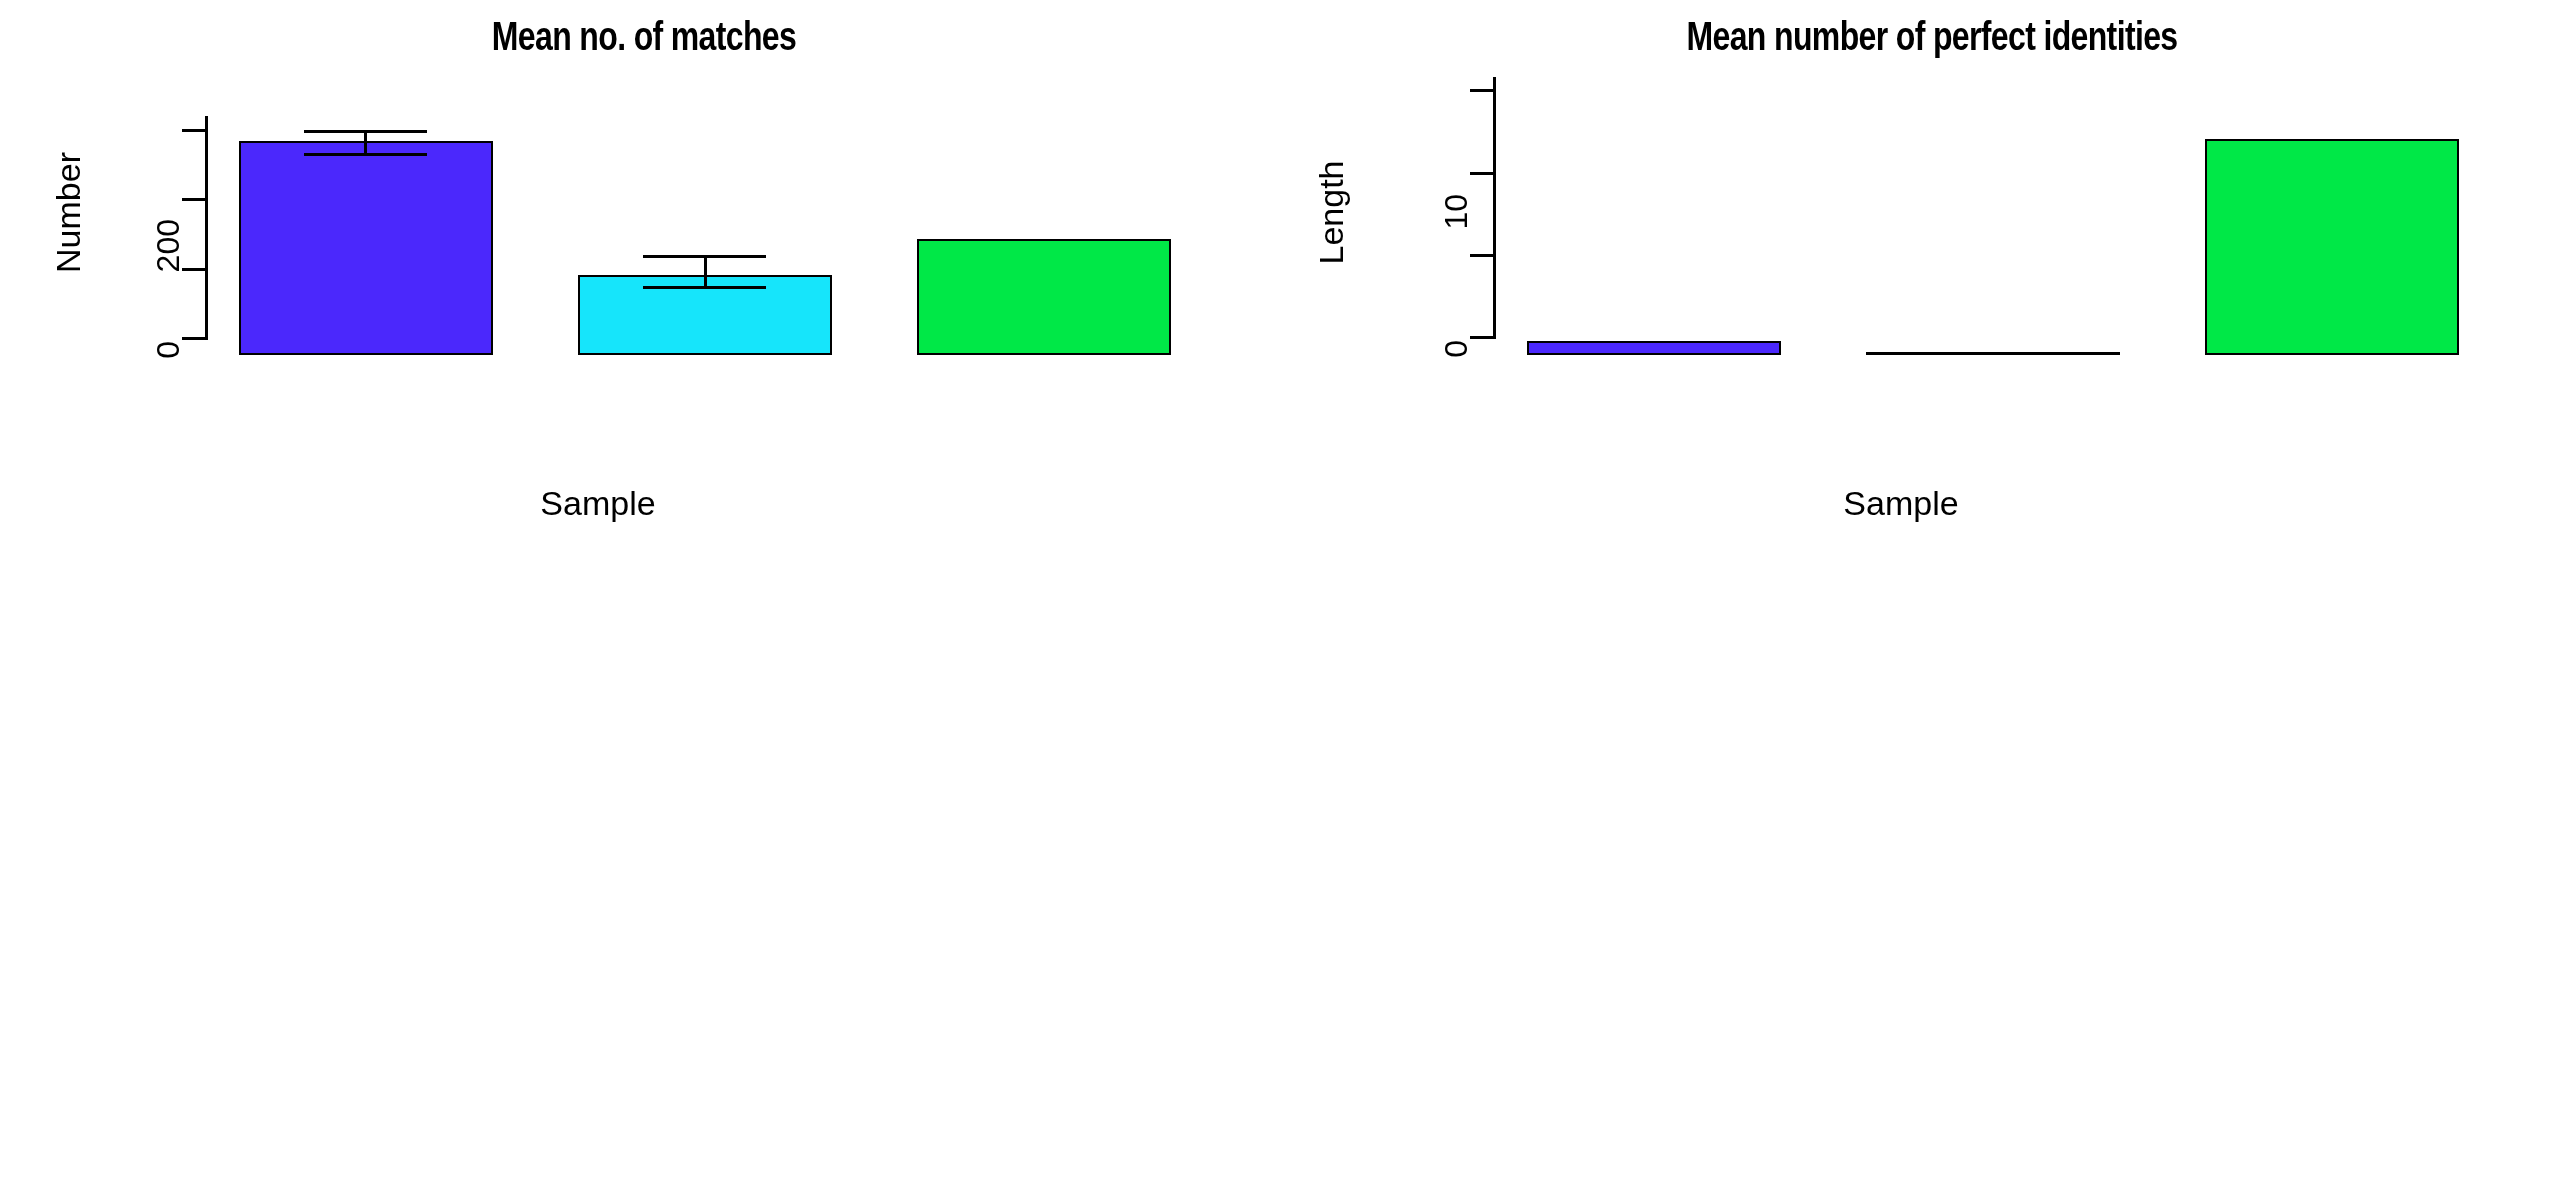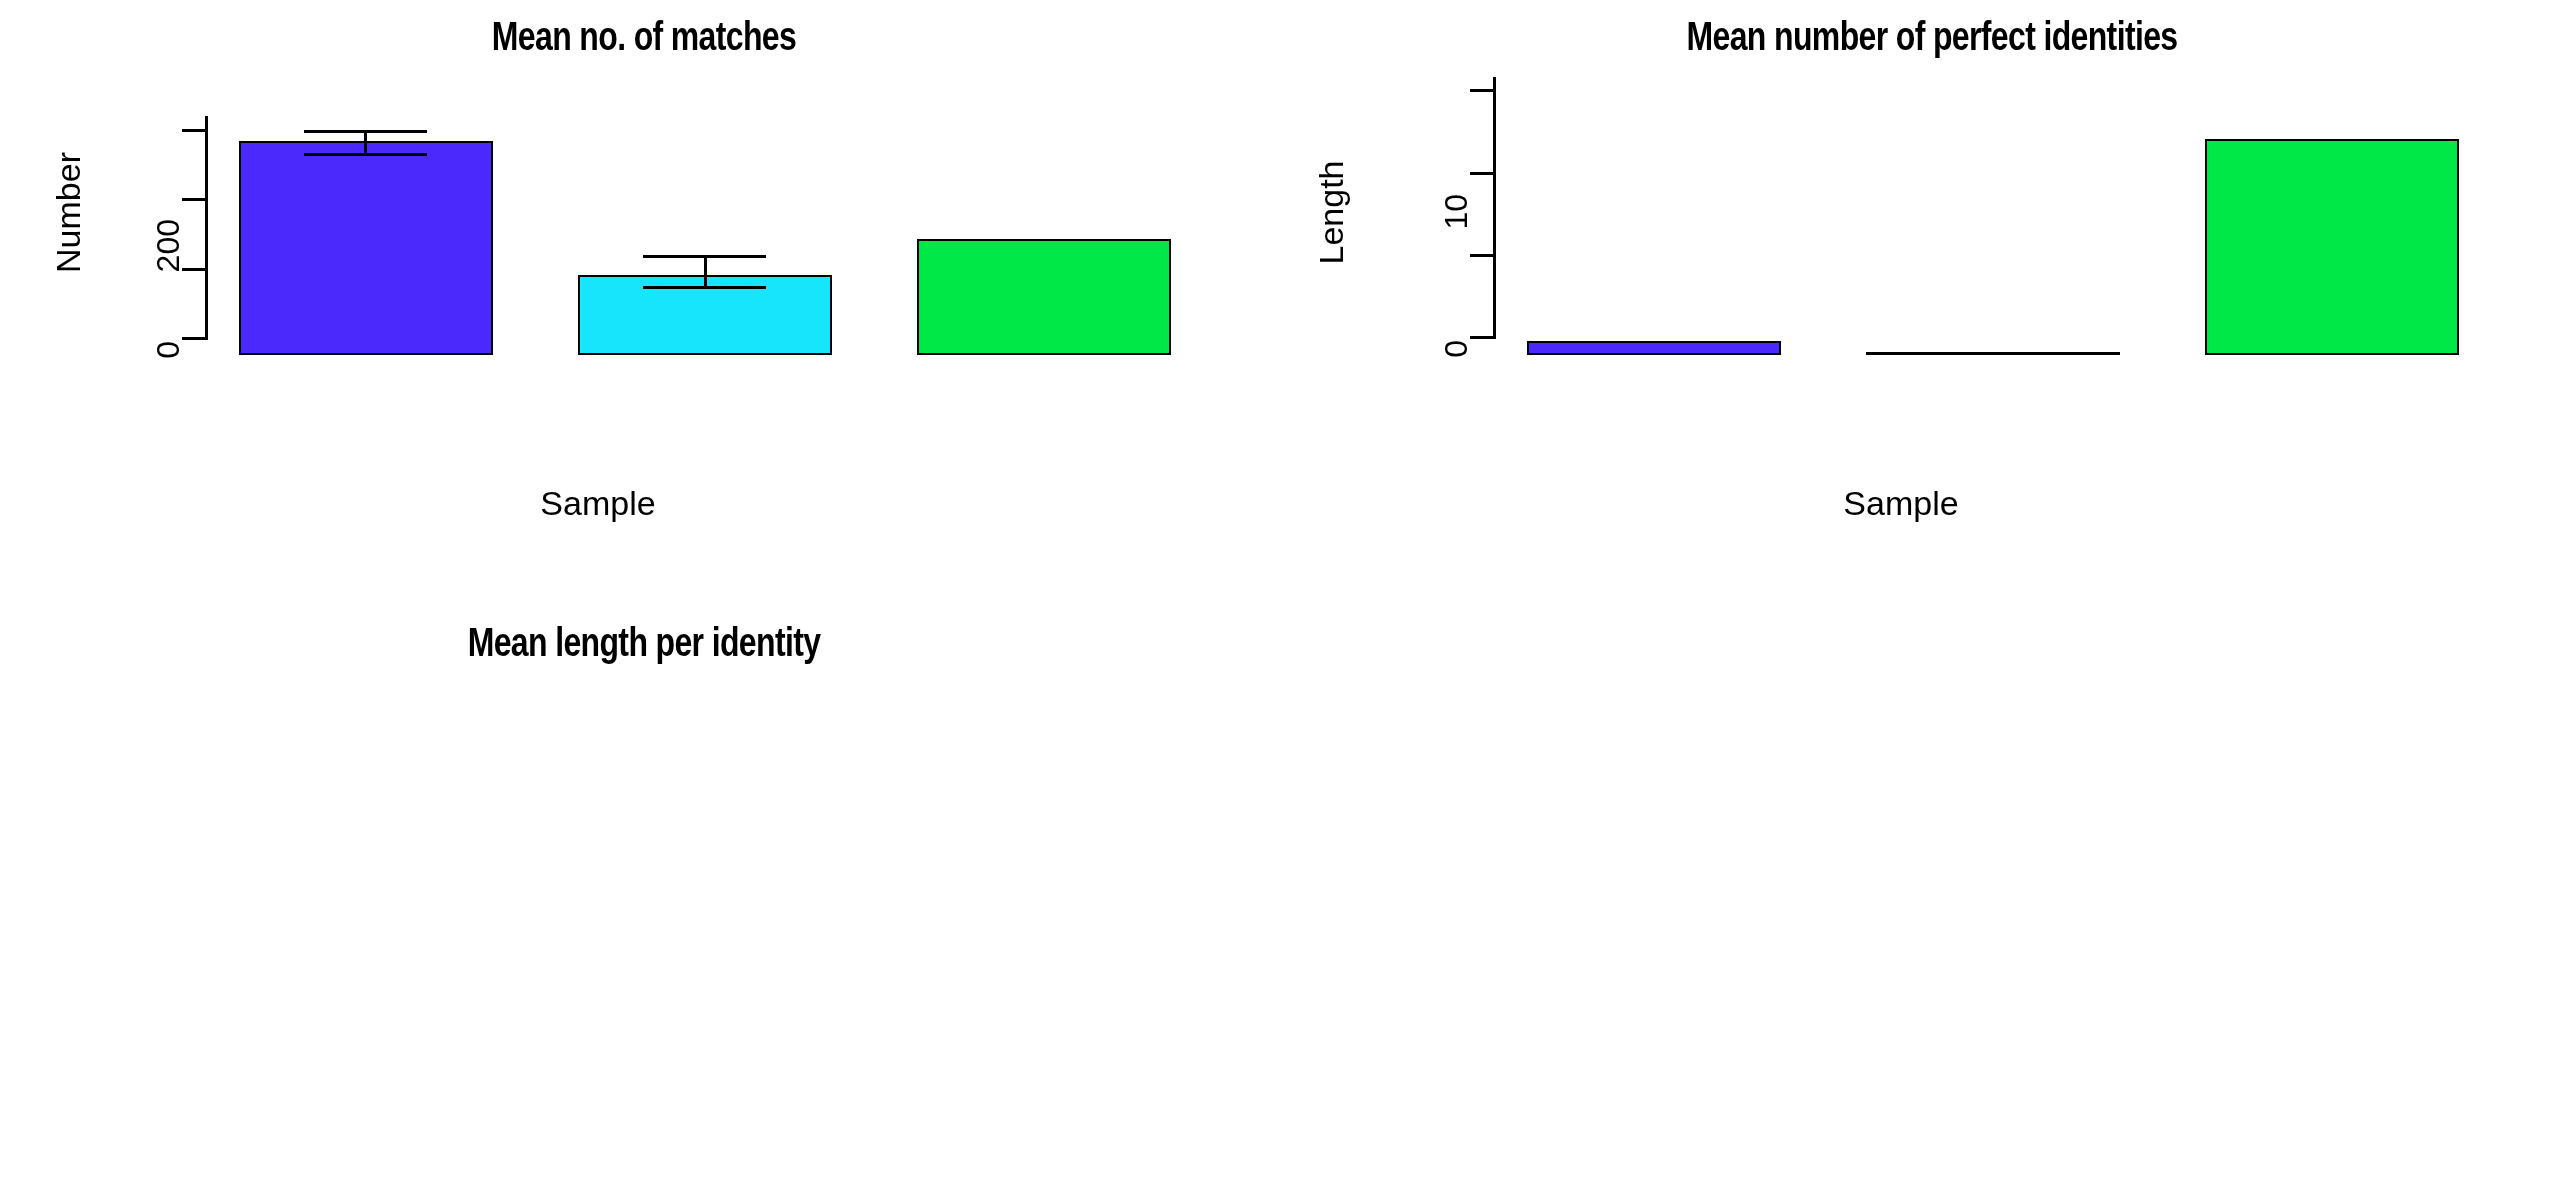--- a/index.html
+++ b/index.html
@@ -135,19 +135,15 @@
       </div>
       <div class="bars">
         <div class="bar" style="left:31px;width:254px;height:14px;background:#4B28FC;"></div>
         <div class="bar zero" style="left:370px;width:254px;background:#16E5FB;"></div>
         <div class="bar" style="left:709px;width:254px;height:216px;background:#00E847;"></div>
       </div>
     </div>
   </div>
 
 
-  <div class="panel p4">
-    <div class="ptitle">Mean length per identity</div>
-
-  </div>
 
 </div>
 
 
 </body></html>

